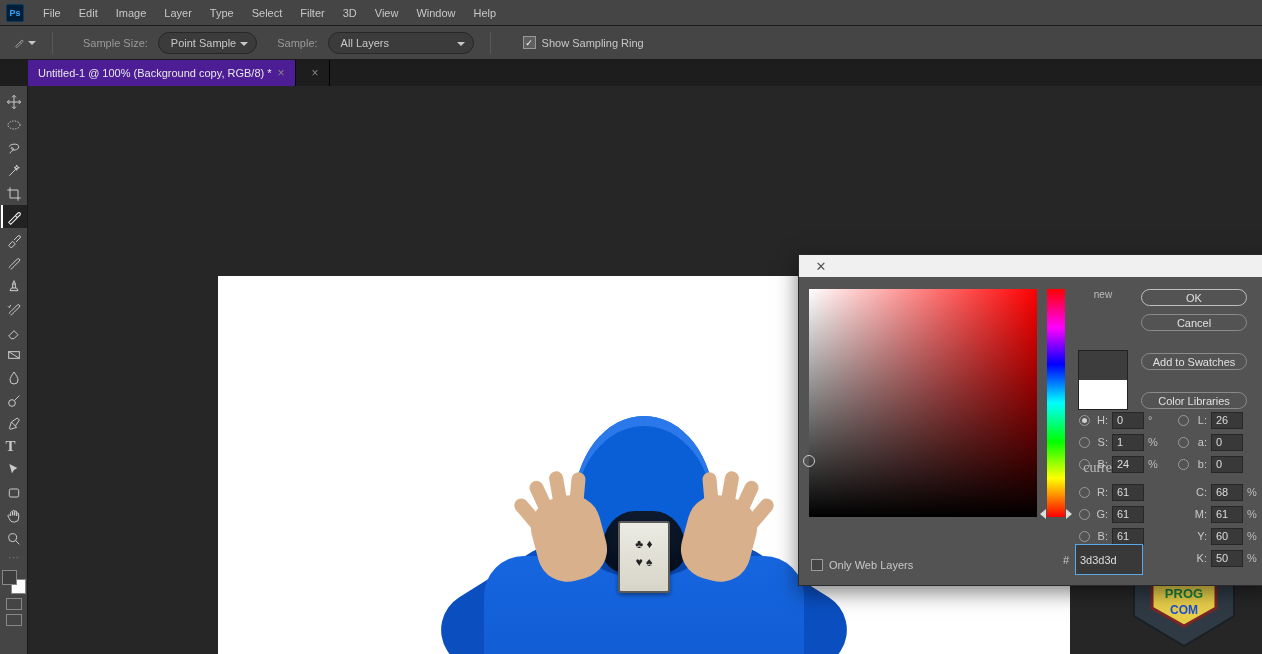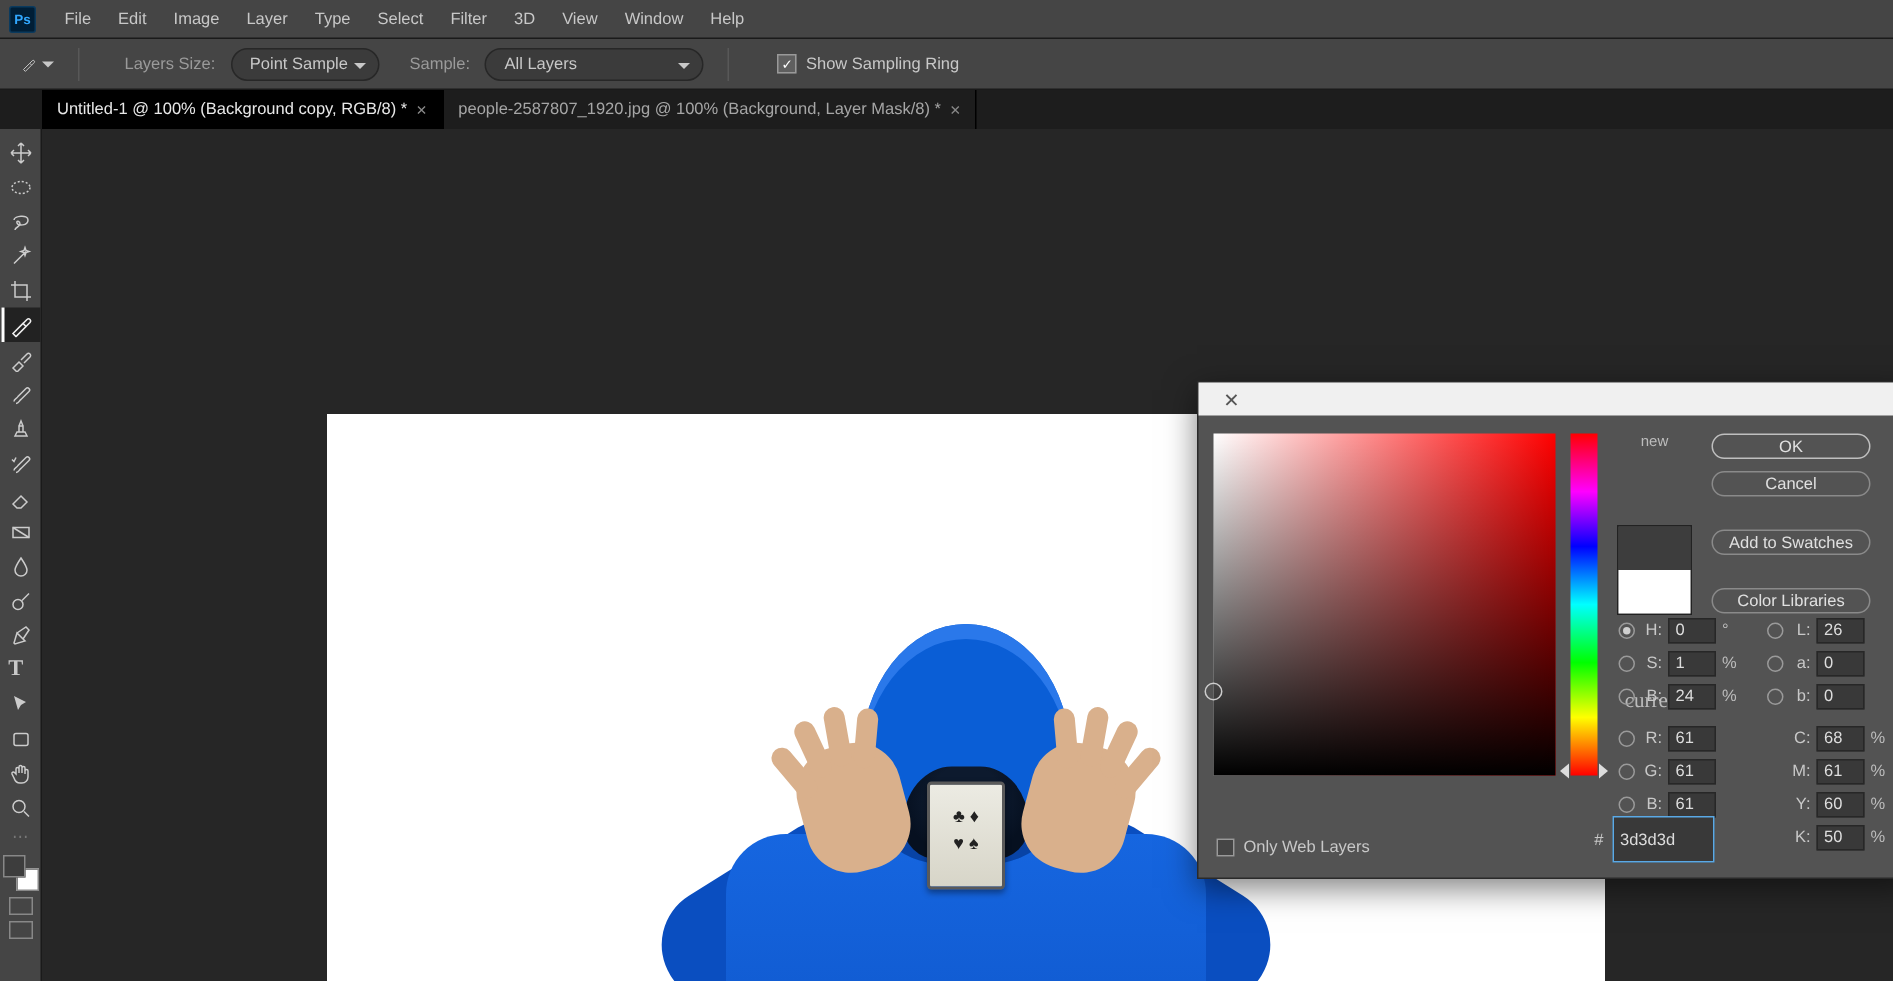--- a/index.html
+++ b/index.html
@@ -25,21 +25,21 @@
   .tri-down{width:0;height:0;border-left:4px solid transparent;border-right:4px solid transparent;border-top:4px solid var(--text);margin-left:4px;}
   .opt-label{margin:0 4px 0 14px;color:var(--text-dim);}
   .pill-select{background:#3b3b3b;border:1px solid #272727;border-radius:12px;height:22px;display:flex;align-items:center;padding:0 20px 0 12px;position:relative;min-width:90px;cursor:pointer;}
   .pill-select .tri-down{position:absolute;right:8px;top:9px;}
   .chk{display:flex;align-items:center;gap:6px;margin-left:16px;cursor:pointer;}
   .chk-box{width:13px;height:13px;border:1px solid #999;background:#5f5f5f;display:flex;align-items:center;justify-content:center;font-size:9px;color:#fff;}
   .sep{width:1px;height:22px;background:#585858;margin:0 10px;}
   
   .doctabs{height:26px;background:#1d1d1d;display:flex;align-items:flex-end;padding-left:28px;}
   .doctab{height:26px;display:flex;align-items:center;padding:0 10px;font-size:11px;cursor:pointer;border-right:1px solid #000;color:#a6a6a6;}
-  .doctab.active{background:#000000;color:#e8e8e8;}
+  .doctab.active{background:#4c1d95;color:#e8e8e8;}
   .doctab .close-x{margin-left:6px;color:#888;font-size:12px;}
   
   .main{position:absolute;left:0;top:86px;right:0;bottom:0;display:flex;}
   .toolbar{width:28px;background:var(--bg-panel);display:flex;flex-direction:column;align-items:center;padding:4px 0;border-right:1px solid var(--border);gap:0;}
   .tool-slot{width:26px;height:23px;display:flex;align-items:center;justify-content:center;cursor:pointer;color:#c8c8c8;position:relative;}
   .tool-slot.active{background:#222;}
   .tool-slot.active::before{content:"";position:absolute;left:0;top:0;bottom:0;width:2px;background:#fff;}
   .tool-slot svg,.tool-slot .glyph{width:16px;height:16px;}
   .glyph{font-size:15px;line-height:1;}
   .swatches{margin-top:6px;position:relative;width:24px;height:24px;}
@@ -120,21 +120,21 @@
 </div>
 
 <div class="optbar">
   <div class="tool-ico">
     <svg viewBox="0 0 24 24" width="18" height="18">
         <path fill="none" stroke="#ccc" stroke-width="1.5" d="M4 20 L14 10 L17 13 L7 23z M14 10 L18 6 A2 2 0 0 1 21 9 L17 13"></path>
       </svg>
     <span class="tri-down"></span>
   </div>
   <div class="sep"></div>
-  <span class="opt-label">Layers Size:</span>
+  <span class="opt-label">Sample Size:</span>
   <div class="pill-select">
     <span>Point Sample</span>
     <span class="tri-down"></span>
   </div>
   <span class="opt-label">Sample:</span>
   <div class="pill-select" style="min-width:146px">
     <span>All Layers</span>
     <span class="tri-down"></span>
   </div>
   <div class="sep"></div>
@@ -143,21 +143,20 @@
     <span>Show Sampling Ring</span>
   </div>
 </div>
 
 <div class="doctabs">
   <div class="doctab active">
     <span>Untitled-1 @ 100% (Background copy, RGB/8) *</span>
     <span class="close-x">×</span>
   </div>
   <div class="doctab">
-    <span>people-2587807_1920.jpg @ 100% (Background, Layer Mask/8) *</span>
     <span class="close-x">×</span>
   </div>
 </div>
 
 <div class="main">
 
   <div class="toolbar">
     <div class="tool-slot">
         <svg viewBox="0 0 24 24">
           <path fill="none" stroke="#ccc" stroke-width="1.5" d="M12 2v20M2 12h20M12 2l-3 3M12 2l3 3M12 22l-3-3M12 22l3-3M2 12l3-3M2 12l3 3M22 12l-3-3M22 12l-3 3"></path>
@@ -290,20 +289,29 @@
             <span class="finger f1"></span>
             <span class="finger f2"></span>
             <span class="finger f3"></span>
             <span class="finger f4"></span>
           </div>
         <div class="cardbox"></div>
 
       </div>
     </div>
 
+    <div class="watermark">
+      <svg viewBox="0 0 120 120">
+        <polygon points="60,8 110,38 110,92 60,122 10,92 10,38" fill="#2f3a44" stroke="#1a2026" stroke-width="2" transform="translate(0,-6)"></polygon>
+        <polygon points="60,30 92,48 92,84 60,102 28,84 28,48" fill="#e8cf4a" stroke="#7a2626" stroke-width="3" transform="translate(0,-6)"></polygon>
+        <text x="60" y="52" text-anchor="middle" font-size="13" font-weight="800" fill="#c53030">BOX</text>
+        <text x="60" y="68" text-anchor="middle" font-size="13" font-weight="800" fill="#17803d">PROG</text>
+        <text x="60" y="84" text-anchor="middle" font-size="12" font-weight="800" fill="#1d4ed8">COM</text>
+      </svg>
+    </div>
 
     <div class="dialog">
       <div class="dlg-title">
         <span class="dlg-close">✕</span>
       </div>
       <div class="dlg-body">
         <div class="sv-field">
           <div class="sv-cursor"></div>
         </div>
         <div class="hue-strip">

